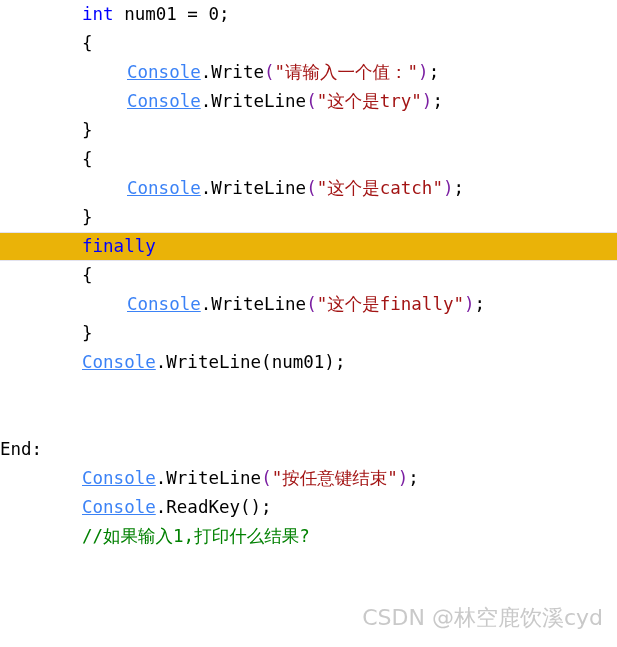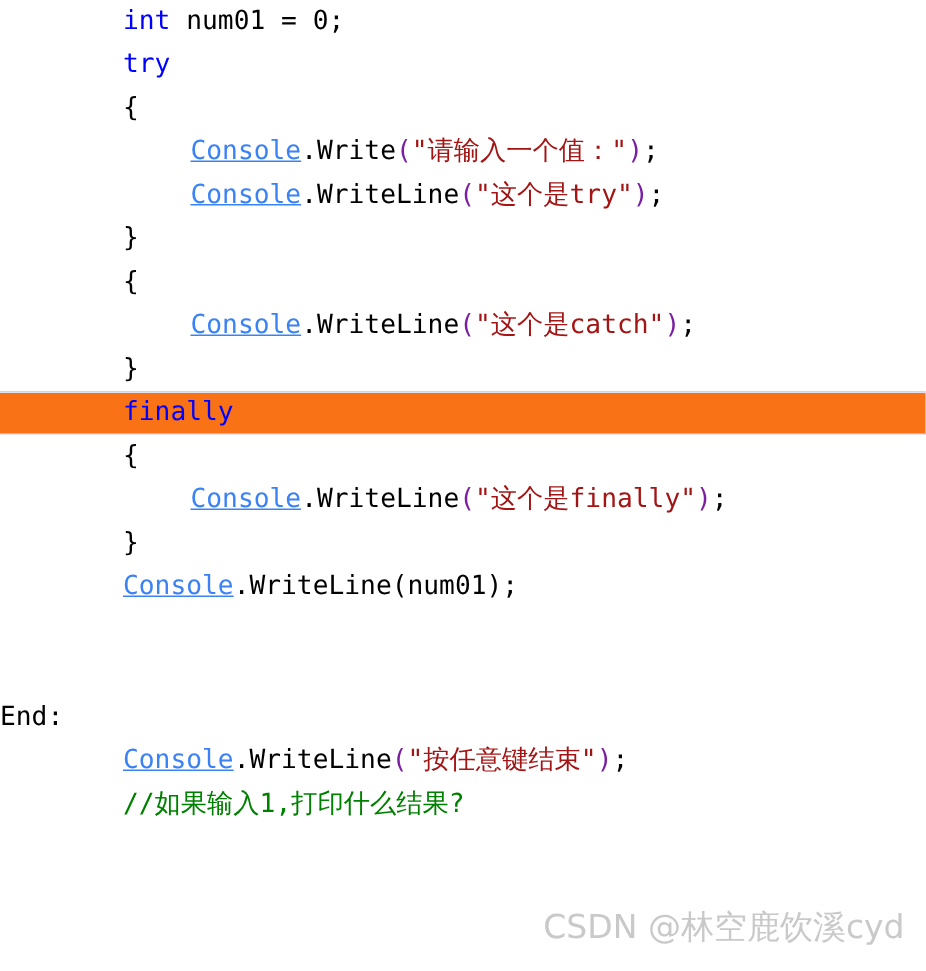--- a/index.html
+++ b/index.html
@@ -28,21 +28,21 @@
     line-height: 29px;
     white-space: pre;
     font-family: "DejaVu Sans Mono", "Liberation Mono", monospace;
     font-size: 17.5px;
     color: #000000;
     letter-spacing: 0px;
   }
 
   
   .code-line.current-line {
-    background: #f97316;
+    background: #eab308;
     border-top: 1px solid #e3e3ef;
     border-bottom: 1px solid #e3e3ef;
     height: 27px;
     line-height: 27px;
   }
 
   
   .ind-0 { }
   .ind-1 { padding-left: 82px; }
   .ind-2 { padding-left: 127px; }
@@ -68,33 +68,33 @@
     pointer-events: none;
     user-select: none;
   }
 </style>
 </head>
 <body>
 
 <div id="code-editor">
   <div id="code-lines">
       <div class="code-line ind-1"><span class="tok-keyword">int</span><span class="tok-plain"> num01 = </span><span class="tok-number">0</span><span class="tok-plain">;</span></div>
-      <div class="code-line ind-1"><span class="tok-keyword">try</span></div>
       <div class="code-line ind-1"><span class="tok-plain">{</span></div>
       <div class="code-line ind-2"><span class="tok-class">Console</span><span class="tok-plain">.Write</span><span class="tok-bracket-1">(</span><span class="tok-string">"请输入一个值："</span><span class="tok-bracket-1">)</span><span class="tok-plain">;</span></div>
       <div class="code-line ind-2"><span class="tok-class">Console</span><span class="tok-plain">.WriteLine</span><span class="tok-bracket-1">(</span><span class="tok-string">"这个是try"</span><span class="tok-bracket-1">)</span><span class="tok-plain">;</span></div>
       <div class="code-line ind-1"><span class="tok-plain">}</span></div>
       <div class="code-line ind-1"><span class="tok-plain">{</span></div>
       <div class="code-line ind-2"><span class="tok-class">Console</span><span class="tok-plain">.WriteLine</span><span class="tok-bracket-1">(</span><span class="tok-string">"这个是catch"</span><span class="tok-bracket-1">)</span><span class="tok-plain">;</span></div>
       <div class="code-line ind-1"><span class="tok-plain">}</span></div>
       <div class="code-line ind-1 current-line"><span class="tok-keyword">finally</span></div>
       <div class="code-line ind-1"><span class="tok-plain">{</span></div>
       <div class="code-line ind-2"><span class="tok-class">Console</span><span class="tok-plain">.WriteLine</span><span class="tok-bracket-1">(</span><span class="tok-string">"这个是finally"</span><span class="tok-bracket-1">)</span><span class="tok-plain">;</span></div>
       <div class="code-line ind-1"><span class="tok-plain">}</span></div>
       <div class="code-line ind-1"><span class="tok-class">Console</span><span class="tok-plain">.WriteLine(num01);</span></div>
       <div class="code-line ind-1">&nbsp;</div>
       <div class="code-line ind-1">&nbsp;</div>
       <div class="code-line ind-0"><span class="tok-plain">End:</span></div>
       <div class="code-line ind-1"><span class="tok-class">Console</span><span class="tok-plain">.WriteLine</span><span class="tok-bracket-1">(</span><span class="tok-string">"按任意键结束"</span><span class="tok-bracket-1">)</span><span class="tok-plain">;</span></div>
+      <div class="code-line ind-1"><span class="tok-class">Console</span><span class="tok-plain">.ReadKey();</span></div>
       <div class="code-line ind-1"><span class="tok-comment">//如果输入1,打印什么结果?</span></div>
     </div>
   <div id="watermark">CSDN @林空鹿饮溪cyd</div>
 </div>
 
 </body></html>

